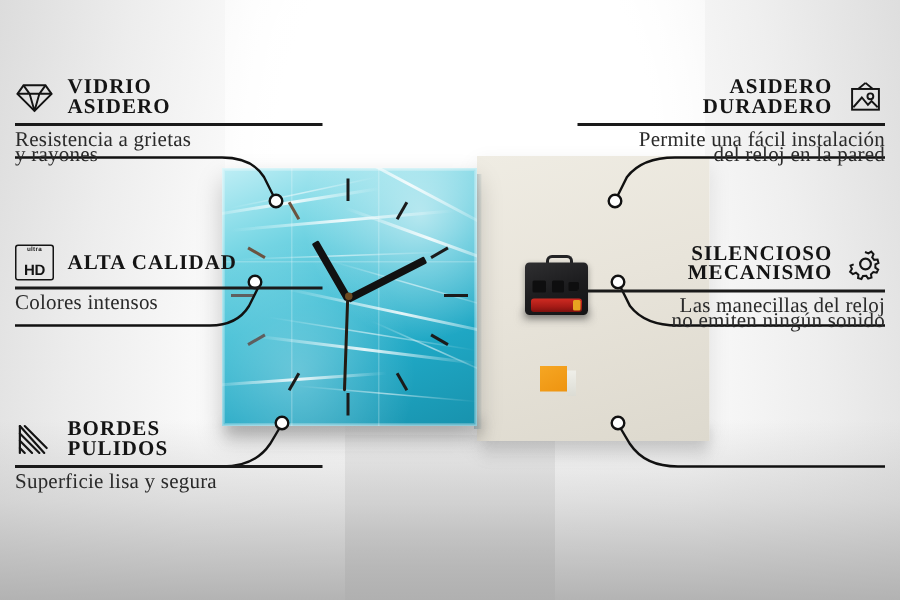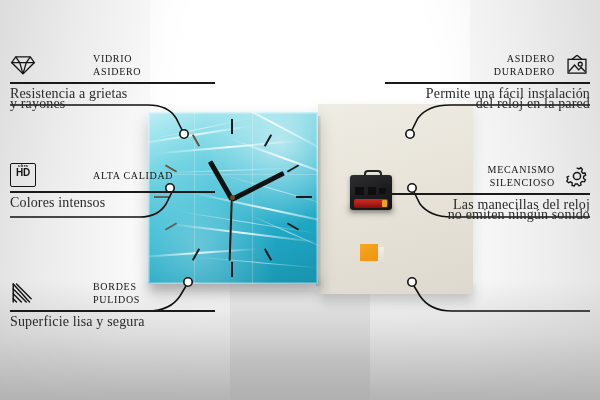--- a/index.html
+++ b/index.html
@@ -77,29 +77,29 @@
   .hub{position:absolute;width:5px;height:5px;border-radius:50%;background:#6b4a22;}
 
   
   svg.lines{position:absolute;inset:0;width:600px;height:400px;pointer-events:none;}
 
   .call{position:absolute;width:205px;}
   .call.left{text-align:left;}
   .call.right{text-align:right;}
   .call .head{display:flex;align-items:center;gap:9px;}
   .call.right .head{flex-direction:row-reverse;}
-  .call .title{font-family:"Liberation Serif",serif;font-weight:400;
-    font-size:10px;letter-spacing:.7px;line-height:13px;color:#141414;margin-left:48px;}
+  .call .title{font-family:"Liberation Serif",serif;font-weight:700;
+    font-size:14px;letter-spacing:.7px;line-height:13px;color:#141414;}
   .call .rule{height:1.6px;background:#1a1a1a;margin:4px 0 5px;}
   .call .desc{font-family:"Liberation Serif",serif;font-size:14px;
     line-height:10.5px;color:#2a2a2a;letter-spacing:.15px;}
   .ico{flex:0 0 auto;width:26px;height:24px;color:#141414;}
   .ico svg{display:block;width:26px;height:24px;}
   .hd-badge{width:24px;height:22px;border:1.8px solid #141414;border-radius:2px;
-    display:flex;flex-direction:column;align-items:center;justify-content:flex-start;
+    display:flex;flex-direction:column;align-items:center;justify-content:space-between;
     font-family:"Liberation Sans",sans-serif;color:#141414;}
   .hd-badge .u{font-size:4.2px;font-weight:700;letter-spacing:.2px;line-height:4px;}
   .hd-badge .h{font-size:10px;font-weight:700;line-height:10px;letter-spacing:-.2px;}
 </style>
 </head>
 <body>
 
 <div id="stage">
 
   <div class="bg-base"></div>
@@ -271,22 +271,22 @@
     <div class="head">
       <span class="ico">
         <svg viewBox="0 0 32 28">
             <g fill="none" stroke="currentColor" stroke-width="1.8">
           <path d="M16 3.5 l3 1.2 2.6-1.6 2 2.4-1.2 2.8 1.8 2.2 3-.3.8 3-2.7 1.4-.1 2.9 2.5 1.7-1.3 2.8-3-.6-2.1 2 .5 3-3 .9-1.7-2.5-2.9.1-1.4 2.7-3-.8.3-3-2.2-1.8-2.8 1.2-2.4-2 1.6-2.6-1.2-3 2.8-1.1" transform="translate(-0.5,0) scale(0.92) translate(1.5,1)"></path>
           <circle cx="16" cy="14" r="4.4"></circle>
         </g>
           </svg>
       </span>
       <span>
+        <div class="title">SILENCIOSO</div>
         <div class="title">MECANISMO</div>
-        <div class="title">SILENCIOSO</div>
       </span>
     </div>
     <div class="rule"></div>
     <div class="desc">Las manecillas del reloj</div>
     <div class="desc">no emiten ningún sonido</div>
   </div>
 
 
 </div>
 

